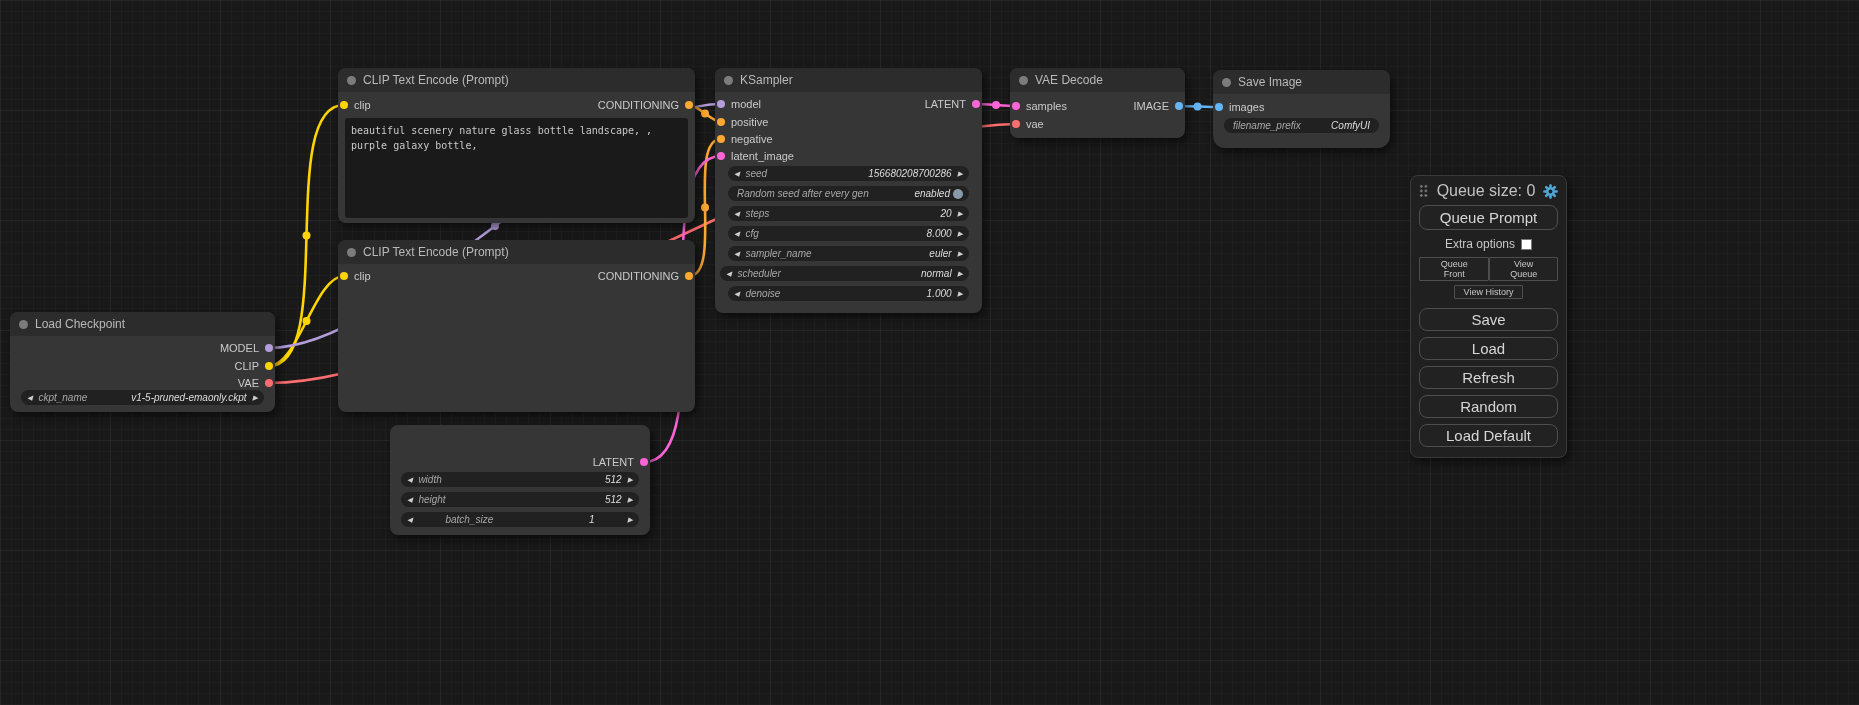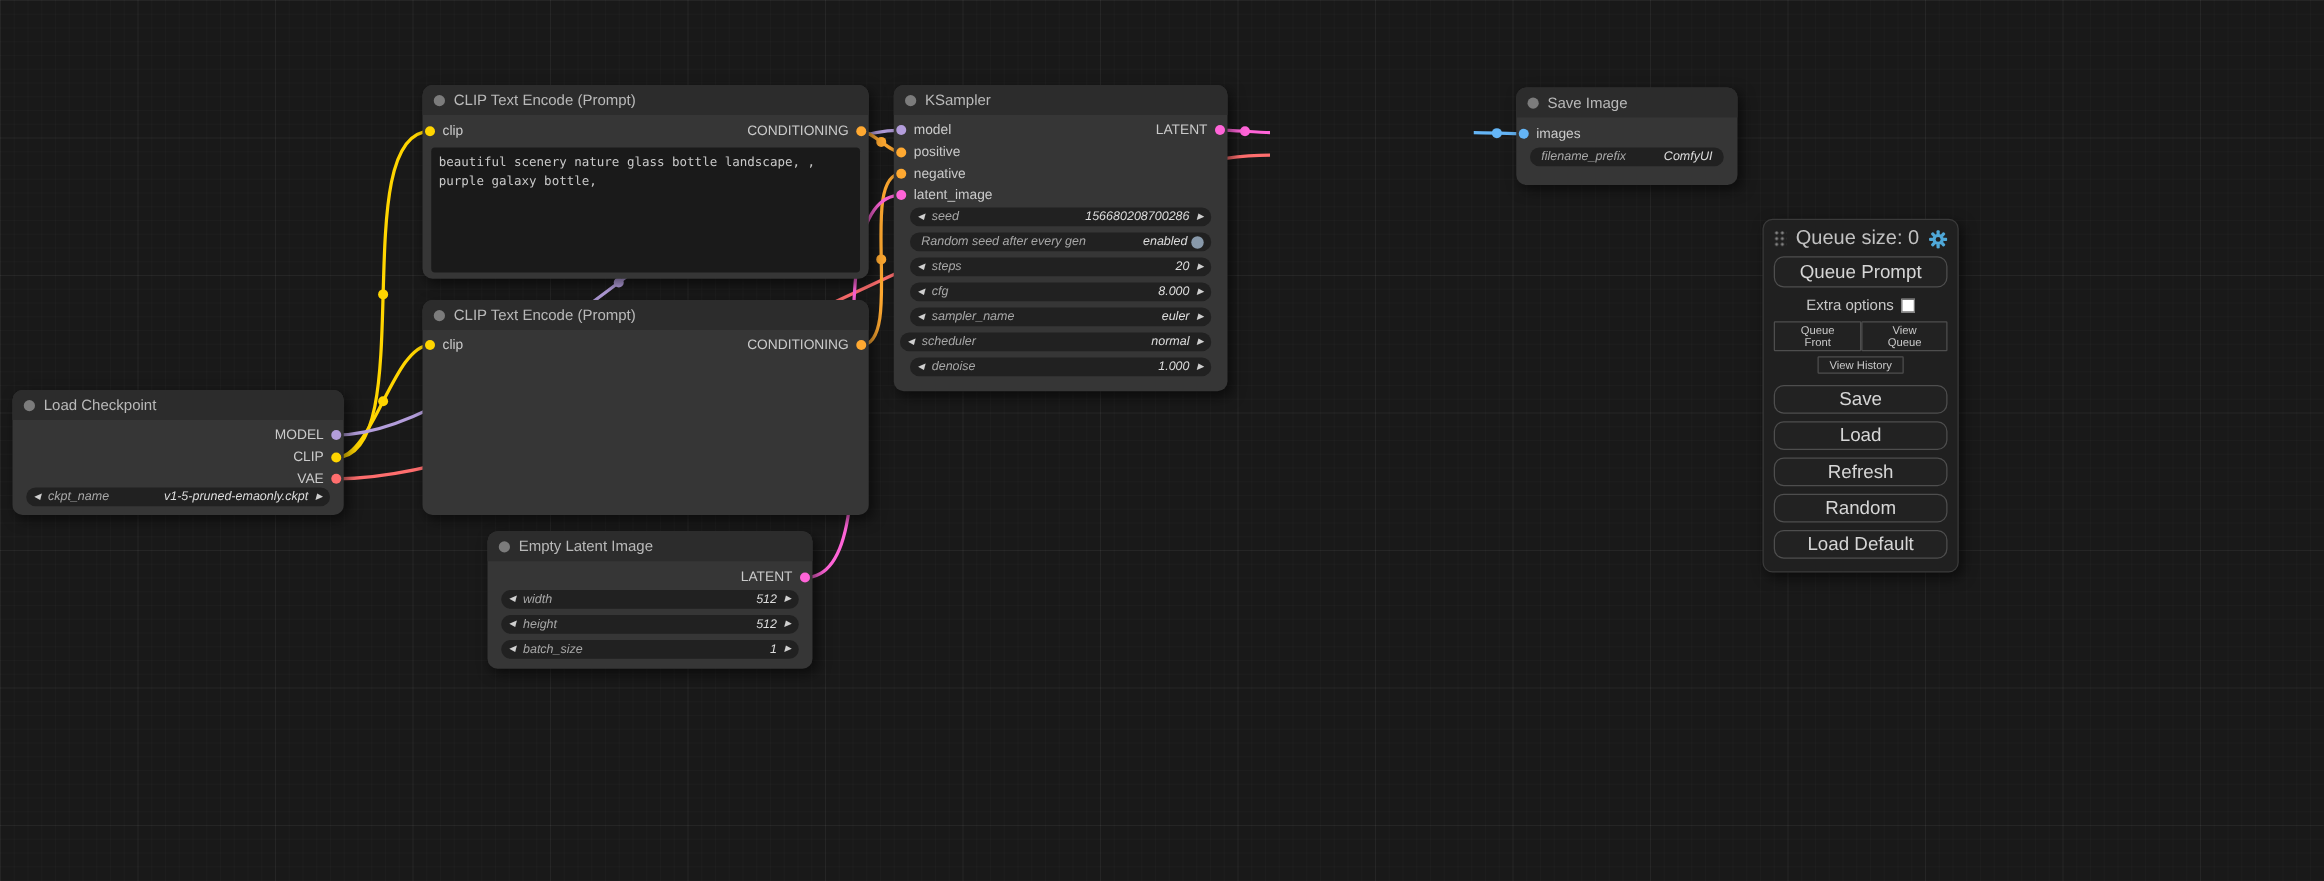--- a/index.html
+++ b/index.html
@@ -150,41 +150,37 @@
       <span class="sdot c-clip"></span>
       <span class="slabel">clip</span>
     </div>
     <div class="slot out" style="top:28px;">
       <span class="sdot c-conditioning"></span>
       <span class="slabel">CONDITIONING</span>
     </div>
   </div>
 
   <div class="node" style="left:390px;top:425px;width:260px;height:110px;">
-    <div class="ntitle">
-      <span class="ndot"></span>
-      <span class="ntext">Empty Latent Image</span>
-    </div>
     <div class="slot out" style="top:29px;">
       <span class="sdot c-latent"></span>
       <span class="slabel">LATENT</span>
     </div>
     <div class="widget" style="top:47px;">
       <span class="warrow">◀</span>
       <span class="wlabel">width</span>
       <span class="wvalue">512</span>
       <span class="warrow">▶</span>
     </div>
     <div class="widget" style="top:67px;">
       <span class="warrow">◀</span>
       <span class="wlabel">height</span>
       <span class="wvalue">512</span>
       <span class="warrow">▶</span>
     </div>
-    <div class="widget" style="top:87px;">
+    <div class="widget" style="top:87px;gap:27px;">
       <span class="warrow">◀</span>
       <span class="wlabel">batch_size</span>
       <span class="wvalue">1</span>
       <span class="warrow">▶</span>
     </div>
   </div>
 
   <div class="node" style="left:715px;top:68px;width:267px;height:245px;">
     <div class="ntitle">
       <span class="ndot"></span>
@@ -246,22 +242,40 @@
       <span class="warrow">▶</span>
     </div>
     <div class="widget" style="top:218px;left:13px;right:13px;">
       <span class="warrow">◀</span>
       <span class="wlabel">denoise</span>
       <span class="wvalue">1.000</span>
       <span class="warrow">▶</span>
     </div>
   </div>
 
-
-  <div class="node" style="left:1213px;top:70px;width:177px;height:78px;">
+  <div class="node" style="left:1010px;top:68px;width:175px;height:70px;">
+    <div class="ntitle">
+      <span class="ndot"></span>
+      <span class="ntext">VAE Decode</span>
+    </div>
+    <div class="slot in" style="top:30px;">
+      <span class="sdot c-latent"></span>
+      <span class="slabel">samples</span>
+    </div>
+    <div class="slot out" style="top:30px;">
+      <span class="sdot c-image"></span>
+      <span class="slabel">IMAGE</span>
+    </div>
+    <div class="slot in" style="top:48px;">
+      <span class="sdot c-vae"></span>
+      <span class="slabel">vae</span>
+    </div>
+  </div>
+
+  <div class="node" style="left:1213px;top:70px;width:177px;height:78px;border-radius:12px;">
     <div class="ntitle">
       <span class="ndot"></span>
       <span class="ntext">Save Image</span>
     </div>
     <div class="slot in" style="top:29px;">
       <span class="sdot c-image"></span>
       <span class="slabel">images</span>
     </div>
     <div class="widget no-arrows" style="top:48px;">
       <span class="wlabel">filename_prefix</span>

